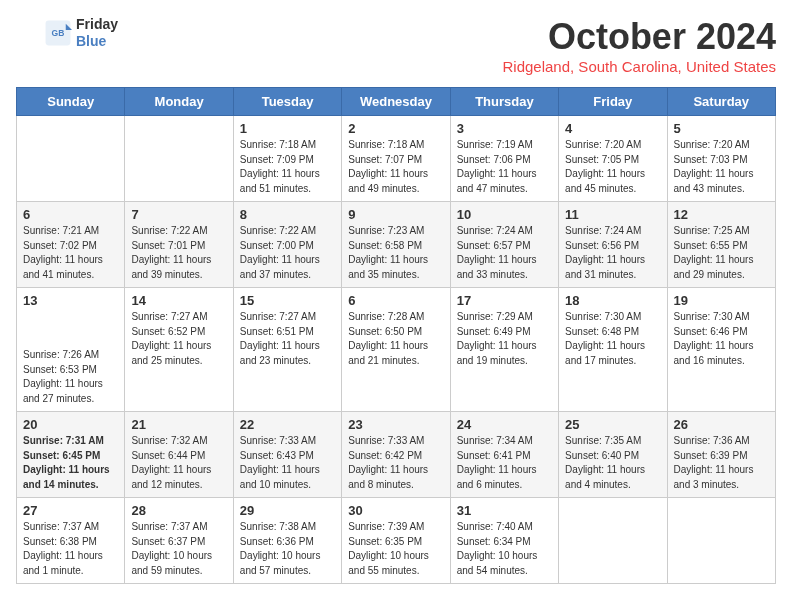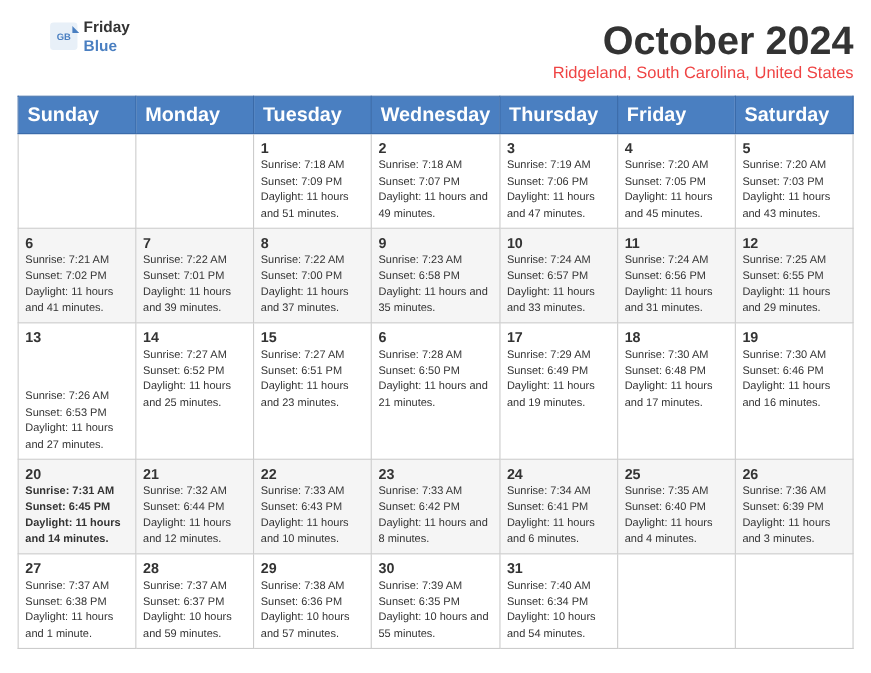--- a/index.html
+++ b/index.html
@@ -39,23 +39,23 @@
       color: #ef4444;
       margin-left: 28px;
     }
     .calendar {
       width: 100%;
       border-collapse: collapse;
     }
     .calendar thead tr th {
       background-color: #4a7fc1;
       color: #fff;
-      font-size: 18px;
+      font-size: 13px;
       padding: 6px 8px;
-      text-align: left;
+      text-align: center;
       border: 1px solid #3a6aa8;
     }
     .calendar tbody tr td {
       vertical-align: top;
       border: 1px solid #ccc;
       padding: 5px 6px;
       font-size: 10.5px;
       color: #333;
       width: 107px;
       min-height: 80px;

